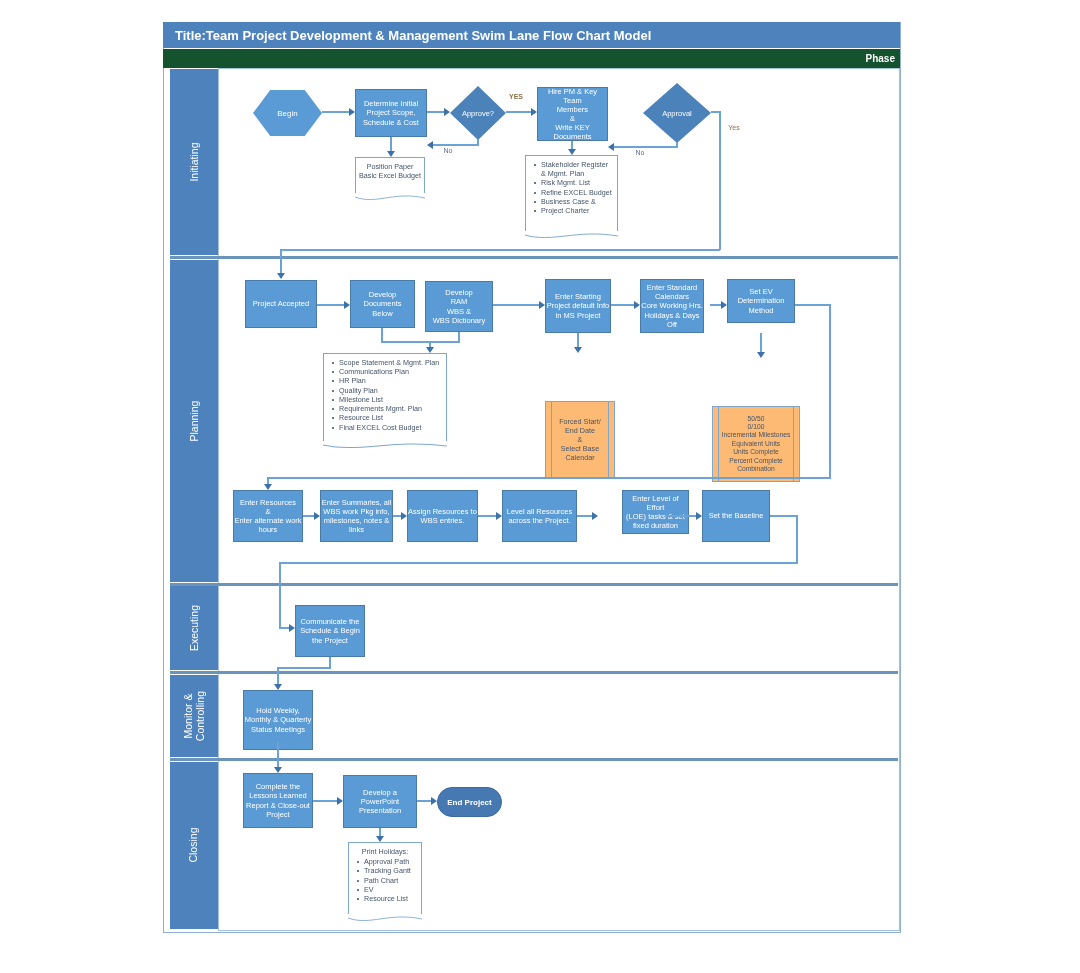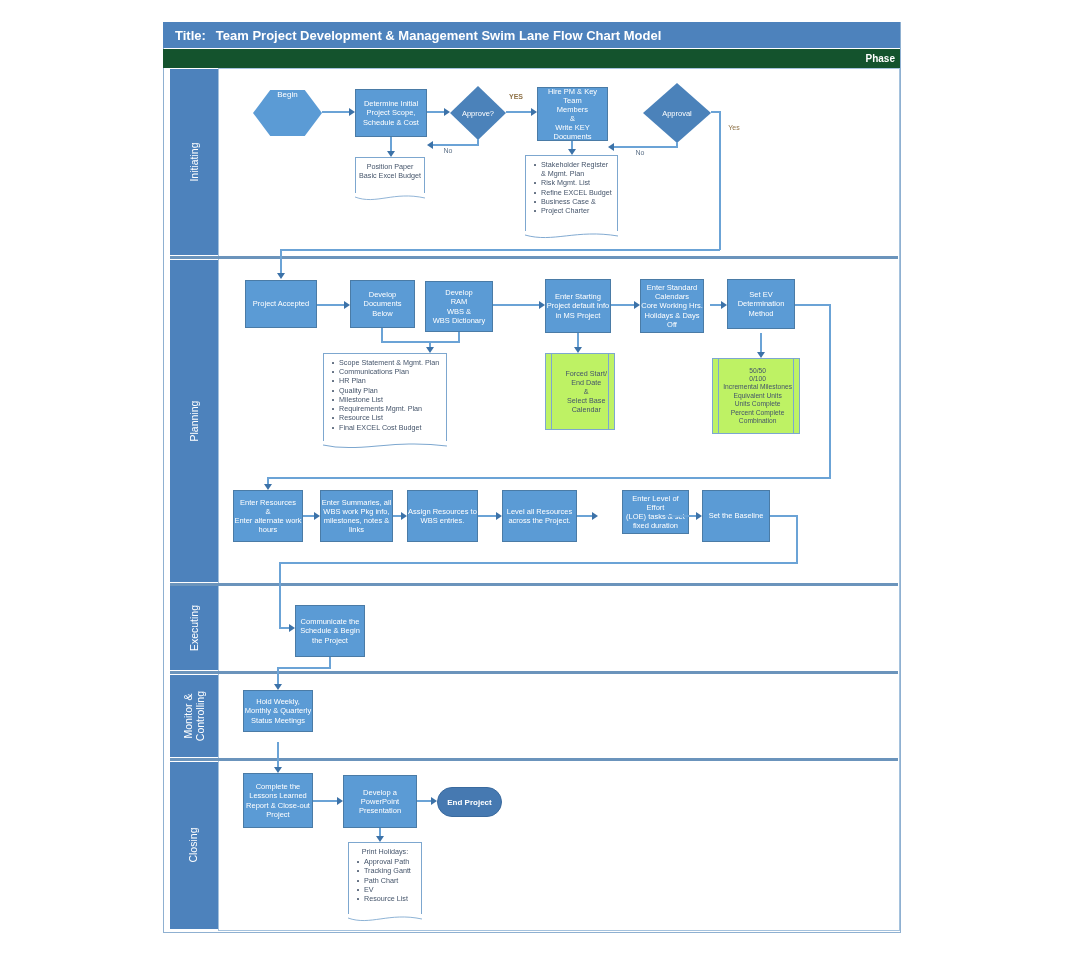--- a/index.html
+++ b/index.html
@@ -2,40 +2,40 @@
 <html><head>
 <meta charset="utf-8">
 <style>
   html,body{margin:0;padding:0;background:#fff;}
   .page{position:relative;width:1080px;height:973px;background:#fff;overflow:hidden;
         font-family:"Liberation Sans",sans-serif;}
   .frame{position:absolute;left:163px;top:22px;width:736px;height:909px;border:1px solid #8fb0d1;}
   .titlebar{position:absolute;left:163px;top:22px;width:737px;height:26px;background:#4d82bc;
             color:#fff;display:flex;align-items:center;font-size:13px;font-weight:600;}
   .title-label{margin-left:12px;}
-  .title-text{margin-left:10px;}
+  .title-text{}
   .phasebar{position:absolute;left:163px;top:49px;width:737px;height:19px;background:#14532d;
             color:#fff;font-size:10px;font-weight:700;display:flex;align-items:center;justify-content:flex-end;}
   .phasebar span{margin-right:5px;}
   .lanes-area{position:absolute;left:218px;top:68px;width:680px;height:861px;border:1px solid #a5c2dd;background:#fff;}
   .laneband{position:absolute;left:170px;width:48px;background:#4d82bc;display:flex;align-items:center;justify-content:center;}
   .lanetext{transform:rotate(-90deg);color:#fff;font-size:10.5px;white-space:pre-line;text-align:center;line-height:1.15;}
   .lanesep{position:absolute;left:170px;width:728px;height:3px;background:#6b94bc;}
   .box{position:absolute;background:#5b9bd5;border:1px solid #4a7ba6;color:#fff;
        display:flex;align-items:center;justify-content:center;text-align:center;
        font-size:7.5px;line-height:1.22;box-sizing:border-box;}
   .lbl{white-space:pre-line;}
-  .hex{position:absolute;background:#5b9bd5;color:#fff;display:flex;justify-content:center;
+  .hex{position:absolute;background:#5b9bd5;color:#fff;display:flex;align-items:center;justify-content:center;
        font-size:8px;clip-path:polygon(25% 0,75% 0,100% 50%,75% 100%,25% 100%,0 50%);}
   .diamond{position:absolute;background:#4b82ba;color:#fff;display:flex;align-items:center;justify-content:center;
        text-align:center;font-size:7.5px;clip-path:polygon(50% 0,100% 50%,50% 100%,0 50%);}
   .stadium{position:absolute;background:#4679b1;border:1px solid #3a6a9e;border-radius:15px;color:#fff;
        display:flex;align-items:center;justify-content:center;font-size:8px;font-weight:700;box-sizing:border-box;}
-  .predef{position:absolute;background:#bef264;border:1px solid #7da7cf;color:#44546a;
-       display:flex;align-items:center;justify-content:flex-end;text-align:center;font-size:7.2px;line-height:1.25;box-sizing:border-box;}
+  .predef{position:absolute;background:#fdba74;border:1px solid #7da7cf;color:#44546a;
+       display:flex;align-items:center;justify-content:center;text-align:center;font-size:7.2px;line-height:1.25;box-sizing:border-box;margin-top:48px;}
   .predef::before,.predef::after{content:"";position:absolute;top:0;bottom:0;width:1px;background:#7da7cf;}
   .predef::before{left:5px;} .predef::after{right:5px;}
   .predef .lbl{position:relative;padding:0 7px;}
   .small{font-size:6.7px;}
   .doc{position:absolute;}
   .doc-body{position:absolute;left:0;top:0;right:0;background:#fff;border:1px solid #7da7cf;border-bottom:none;
        color:#44546a;font-size:7.2px;line-height:1.28;box-sizing:border-box;padding:4px 3px 0 3px;}
   .doc-wave{position:absolute;left:0;right:0;bottom:0;width:100%;height:12px;display:block;}
   .doc-center{text-align:center;white-space:pre-line;}
   .doc-row{display:flex;text-align:left;}
@@ -167,21 +167,21 @@
     <span class="lbl">Enter Starting
 Project default Info
 in MS Project</span>
   </div>
   <div class="box" style="left:640px;top:279px;width:64px;height:54px">
     <span class="lbl">Enter Standard
 Calendars
 Core Working Hrs.
 Holidays &amp; Days Off</span>
   </div>
-  <div class="box" style="left:727px;top:279px;width:68px;height:50px">
+  <div class="box" style="left:727px;top:279px;width:68px;height:44px">
     <span class="lbl">Set EV
 Determination
 Method</span>
   </div>
 
   <div class="doc" style="left:323px;top:353px;width:124px;height:100px">
     <div class="doc-body" style="height:90px">
       <div class="doc-row">
           <span class="bullet">•</span>
           <span>Scope Statement &amp; Mgmt. Plan</span>
@@ -266,21 +266,21 @@
   <div class="box" style="left:702px;top:490px;width:68px;height:52px">
     <span class="lbl">Set the Baseline</span>
   </div>
 
   <div class="box" style="left:295px;top:605px;width:70px;height:52px">
     <span class="lbl">Communicate the
 Schedule &amp; Begin
 the Project</span>
   </div>
 
-  <div class="box" style="left:243px;top:690px;width:70px;height:42px">
+  <div class="box" style="left:243px;top:690px;width:70px;height:60px">
     <span class="lbl">Hold Weekly,
 Monthly &amp; Quarterly
 Status Meetings</span>
   </div>
 
   <div class="box" style="left:243px;top:773px;width:70px;height:55px">
     <span class="lbl">Complete the
 Lessons Learned
 Report &amp; Close-out
 Project</span>

